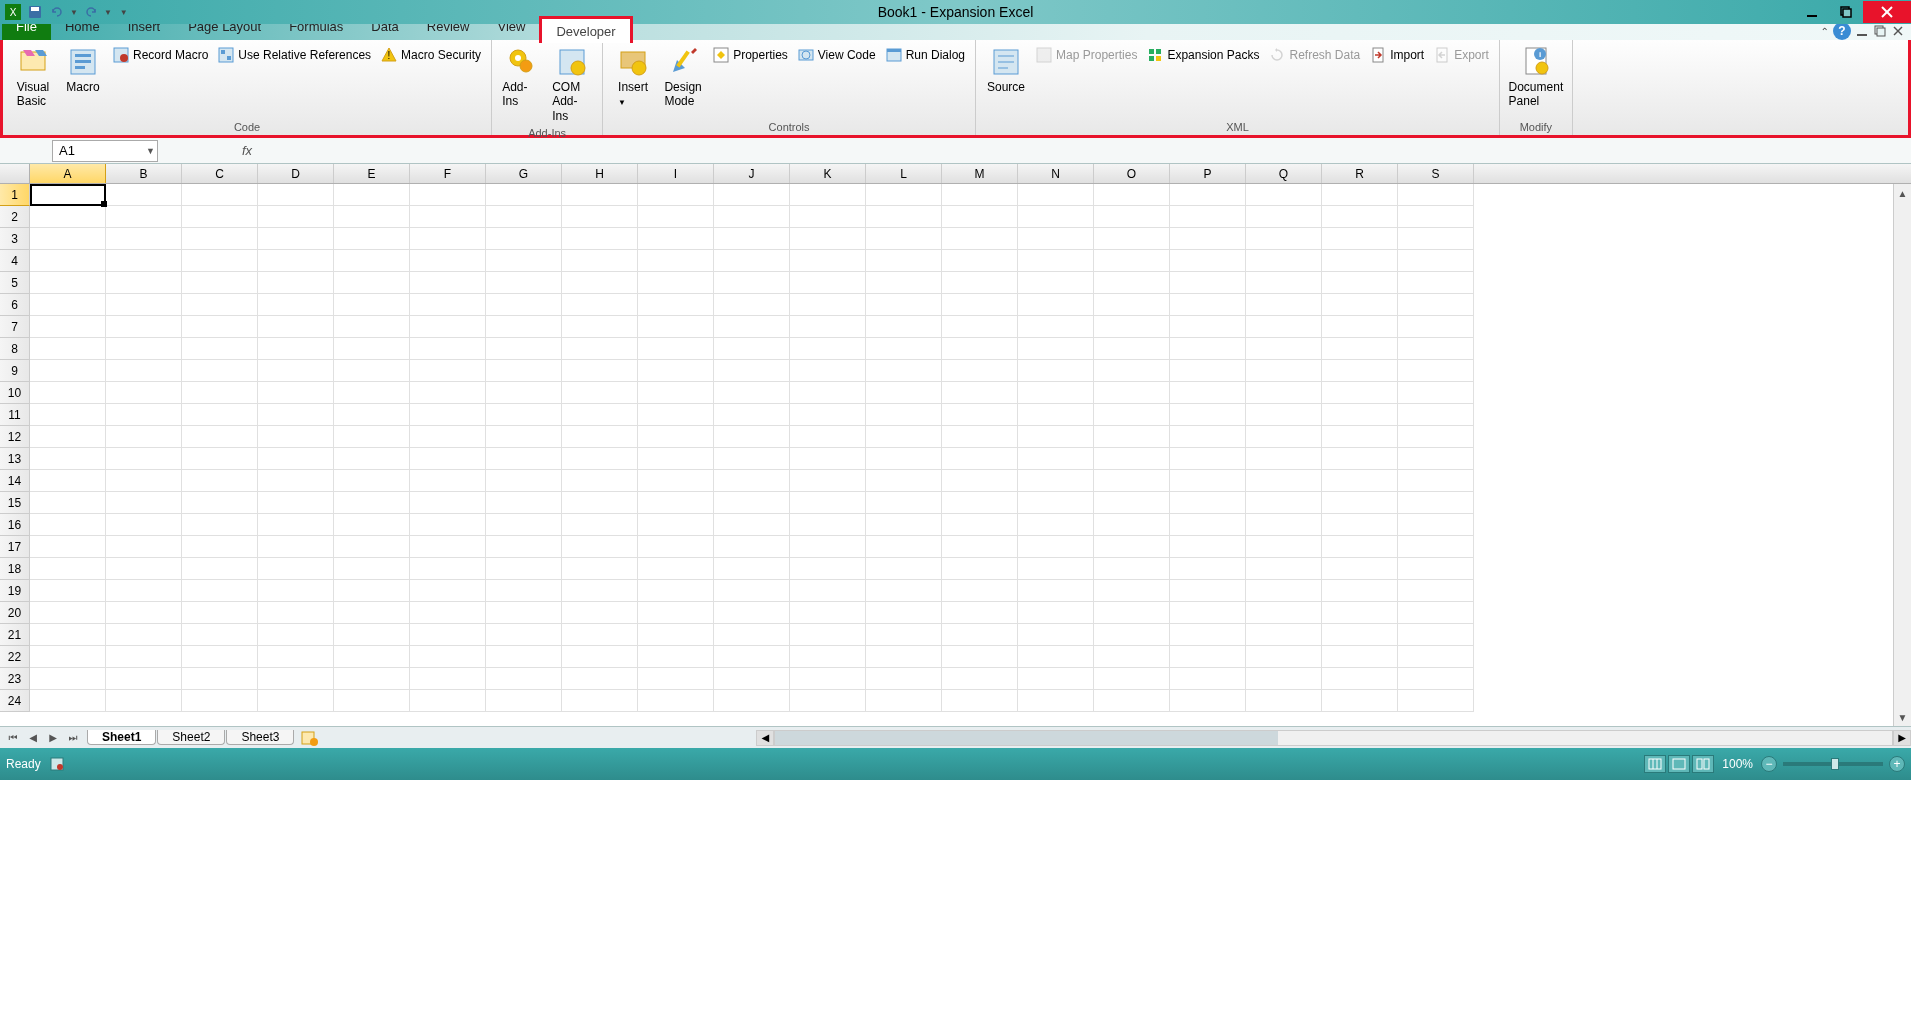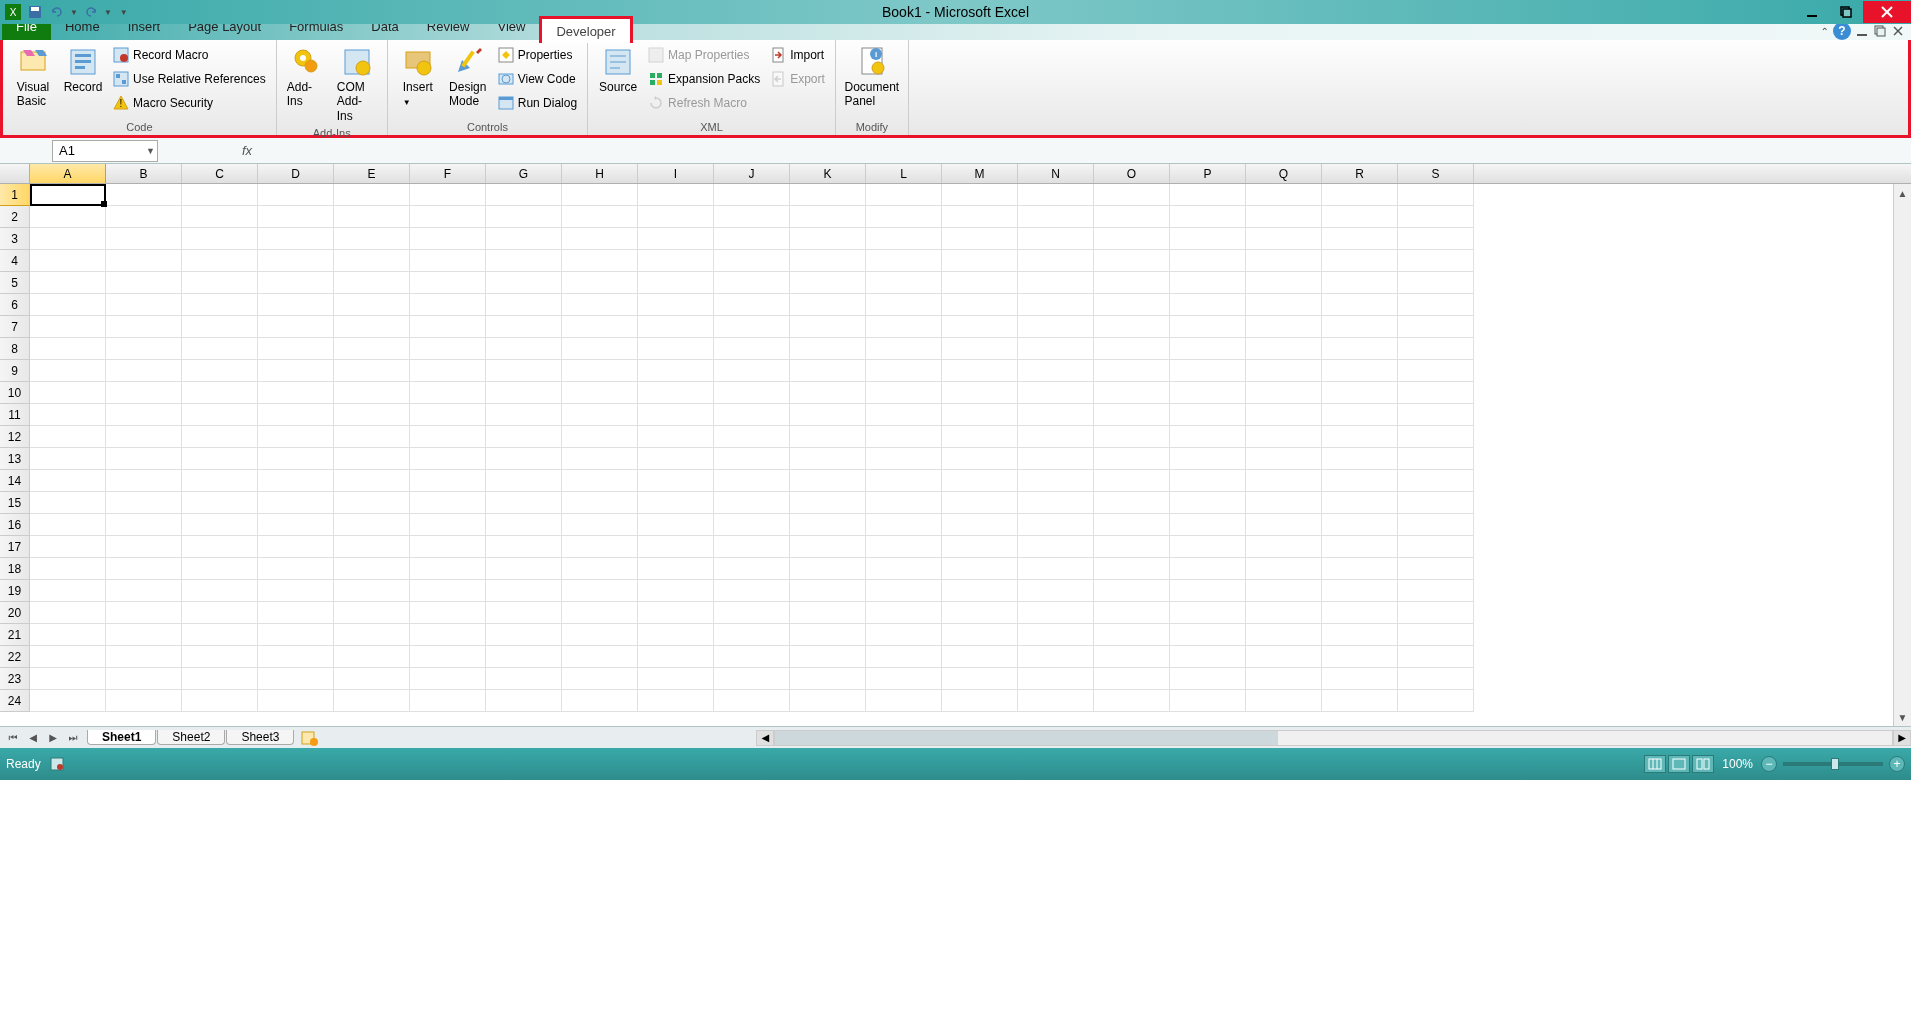--- a/index.html
+++ b/index.html
@@ -20,21 +20,21 @@
 .tab-right { margin-left: auto; display: flex; align-items: center; gap: 4px; padding-right: 6px; }
 .help-icon { width: 18px; height: 18px; background: #3a8cd4; border-radius: 50%; color: #fff; display: flex; align-items: center; justify-content: center; font-size: 12px; font-weight: bold; }
 
 .ribbon { height: 98px; background: linear-gradient(#fefefe, #e8e8e8); border: 3px solid #e8132b; border-top: none; display: flex; position: relative; }
 .ribbon-group { border-right: 1px solid #ccc; padding: 4px 6px 2px; display: flex; flex-direction: column; }
 .group-content { flex: 1; display: flex; align-items: flex-start; gap: 2px; }
 .group-label { text-align: center; font-size: 11px; color: #555; padding-top: 2px; }
 .big-btn { display: flex; flex-direction: column; align-items: center; width: 48px; padding: 2px 4px; cursor: pointer; }
 .big-btn .icon { width: 32px; height: 32px; display: flex; align-items: center; justify-content: center; }
 .big-btn .lbl { font-size: 12px; line-height: 1.2; margin-top: 2px; }
-.small-btn-col { display: flex; flex-direction: column; gap: 2px; }
+.small-btn-col { display: flex; flex-direction: row; gap: 2px; }
 .small-btn { display: flex; align-items: center; gap: 4px; padding: 2px 4px; cursor: pointer; font-size: 12px; height: 22px; }
 .small-btn.disabled { color: #999; }
 .small-icon { width: 16px; height: 16px; display: flex; align-items: center; justify-content: center; }
 
 .formula-bar { height: 26px; display: flex; align-items: center; border-bottom: 1px solid #b0c4c4; background: #f5f8f8; }
 .name-box { width: 106px; height: 22px; border: 1px solid #aaa; background: #fff; margin: 0 4px 0 52px; display: flex; align-items: center; padding: 0 6px; font-size: 13px; position: relative; }
 .name-box-arrow { position: absolute; right: 2px; font-size: 9px; color: #555; }
 .fx-label { font-style: italic; font-size: 13px; color: #555; margin: 0 10px 0 80px; }
 .formula-input { flex: 1; height: 22px; border: none; background: transparent; font-size: 13px; }
 
@@ -103,21 +103,21 @@
     <span style="font-size:8px;color:#444">▼</span>
     <span class="qat-icon">
         <svg width="16" height="16">
           <path d="M12 8 A4 4 0 1 0 8 12" stroke="#3a6ea5" fill="none" stroke-width="1.5"></path>
           <path d="M12 5 L12 8 L9 8" stroke="#3a6ea5" fill="none" stroke-width="1.5"></path>
         </svg>
       </span>
     <span style="font-size:8px;color:#444">▼</span>
     <span style="font-size:8px;color:#444;margin-left:4px">▼</span>
   </div>
-  <div class="app-title">Book1 - Microsoft Excel</div>
+  <div class="app-title">Book1 - Expansion Excel</div>
   <div class="win-controls">
     <div class="win-btn">
         <svg width="12" height="12">
           <line x1="1" y1="10" x2="11" y2="10" stroke="#000" stroke-width="2"></line>
         </svg>
       </div>
     <div class="win-btn">
         <svg width="12" height="12">
           <rect x="1" y="1" width="8" height="8" fill="none" stroke="#000" stroke-width="1.5"></rect>
           <rect x="3" y="3" width="8" height="8" fill="#7fc8c8" stroke="#000" stroke-width="1.5"></rect>
@@ -182,21 +182,21 @@
       </div>
       <div class="big-btn">
         <span class="icon">
             <svg width="32" height="32">
               <rect x="4" y="4" width="24" height="24" fill="#d4e6f1" stroke="#5a9bd4"></rect>
               <rect x="8" y="8" width="16" height="3" fill="#5a9bd4"></rect>
               <rect x="8" y="14" width="16" height="3" fill="#5a9bd4"></rect>
               <rect x="8" y="20" width="10" height="3" fill="#5a9bd4"></rect>
             </svg>
           </span>
-        <span class="lbl">Record</span>
+        <span class="lbl">Macro</span>
       </div>
       <div class="small-btn-col">
         <div class="small-btn">
           <span class="small-icon">
               <svg width="16" height="16">
                 <rect x="1" y="1" width="14" height="14" fill="#d4e6f1" stroke="#5a9bd4"></rect>
                 <circle cx="11" cy="11" r="4" fill="#c0392b"></circle>
               </svg>
             </span>
           <span>Record Macro</span>
@@ -339,21 +339,21 @@
             </span>
           <span>Expansion Packs</span>
         </div>
         <div class="small-btn disabled">
           <span class="small-icon">
               <svg width="16" height="16" opacity="0.4">
                 <path d="M8 3 A5 5 0 1 1 3 8" stroke="#999" fill="none" stroke-width="1.5"></path>
                 <path d="M6 3 L8 1 L8 5 Z" fill="#999"></path>
               </svg>
             </span>
-          <span>Refresh Macro</span>
+          <span>Refresh Data</span>
         </div>
       </div>
       <div class="small-btn-col">
         <div class="small-btn">
           <span class="small-icon">
               <svg width="16" height="16">
                 <rect x="3" y="1" width="10" height="14" fill="#fff" stroke="#888"></rect>
                 <path d="M5 8 L11 8 M8 5 L11 8 L8 11" stroke="#c0392b" fill="none" stroke-width="1.5"></path>
               </svg>
             </span>

